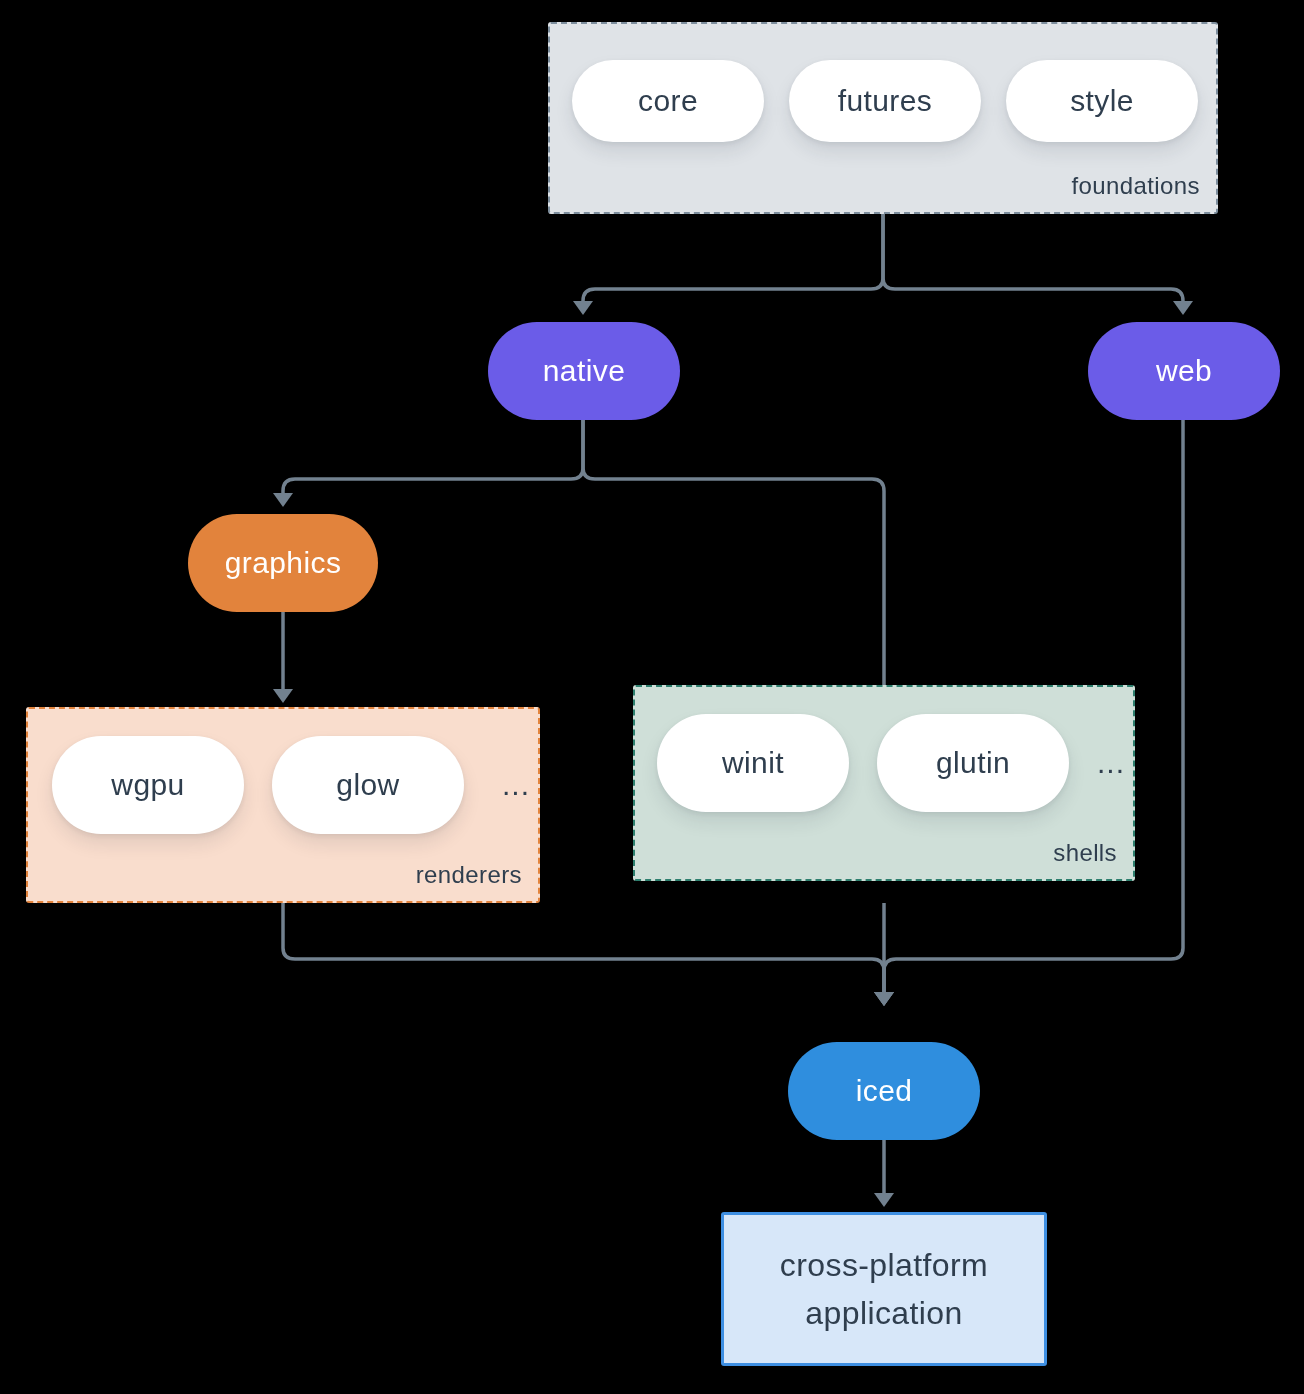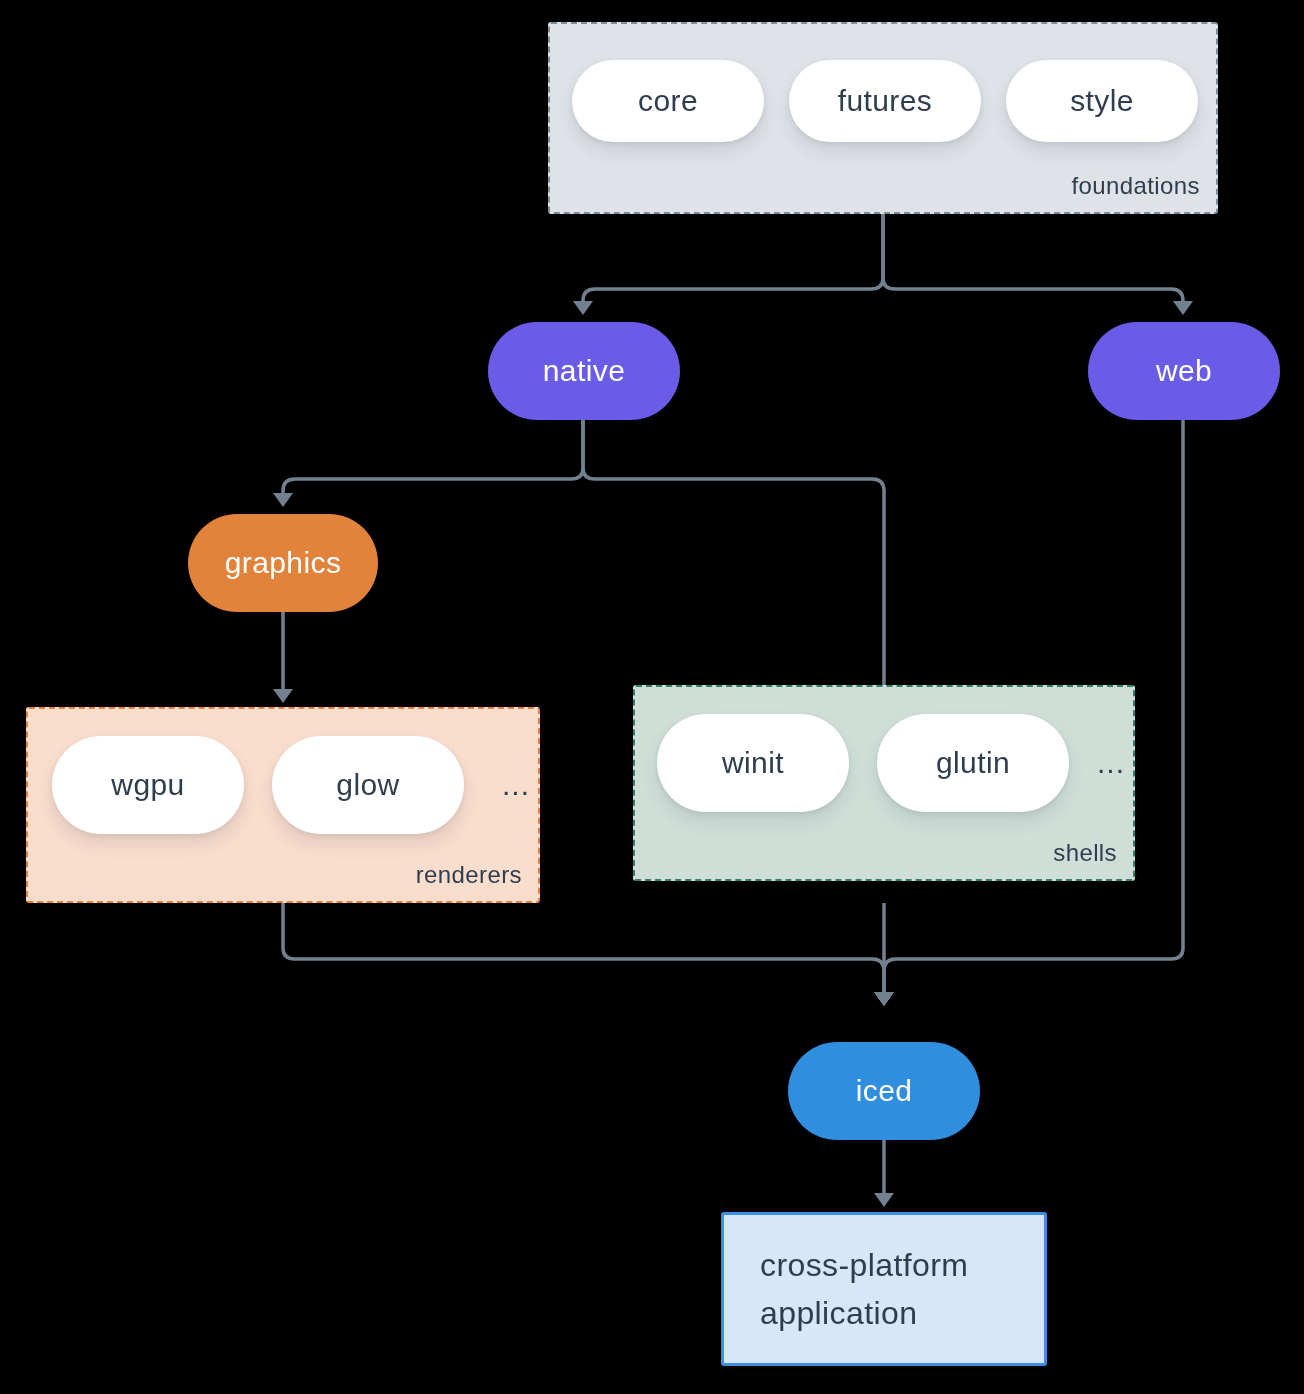--- a/index.html
+++ b/index.html
@@ -51,21 +51,21 @@
   .pill-colored{width:192px;height:98px;border-radius:49px;color:#fff;}
   .pill-native{left:488px;top:322px;background:var(--purple);}
   .pill-web{left:1088px;top:322px;background:var(--purple);}
   .pill-graphics{left:188px;top:514px;width:190px;background:var(--orange);}
   .pill-iced{left:788px;top:1010px;background:var(--blue);margin-top:32px;}
 
   .app-box{
     position:absolute;left:721px;top:1212px;width:326px;height:154px;
     background:var(--blueFill);border:3px solid var(--blueBorder);border-radius:3px;
     box-sizing:border-box;display:flex;align-items:center;justify-content:center;
-    text-align:left;font-size:32px;line-height:1.5;color:var(--ink);
+    text-align:center;font-size:32px;line-height:1.5;color:var(--ink);
     padding:0 36px;letter-spacing:.4px;
   }
 </style>
 </head>
 <body>
 
 <div class="canvas">
 
   <svg class="edges" viewBox="0 0 1304 1394" xmlns="http://www.w3.org/2000/svg">
     <defs>

